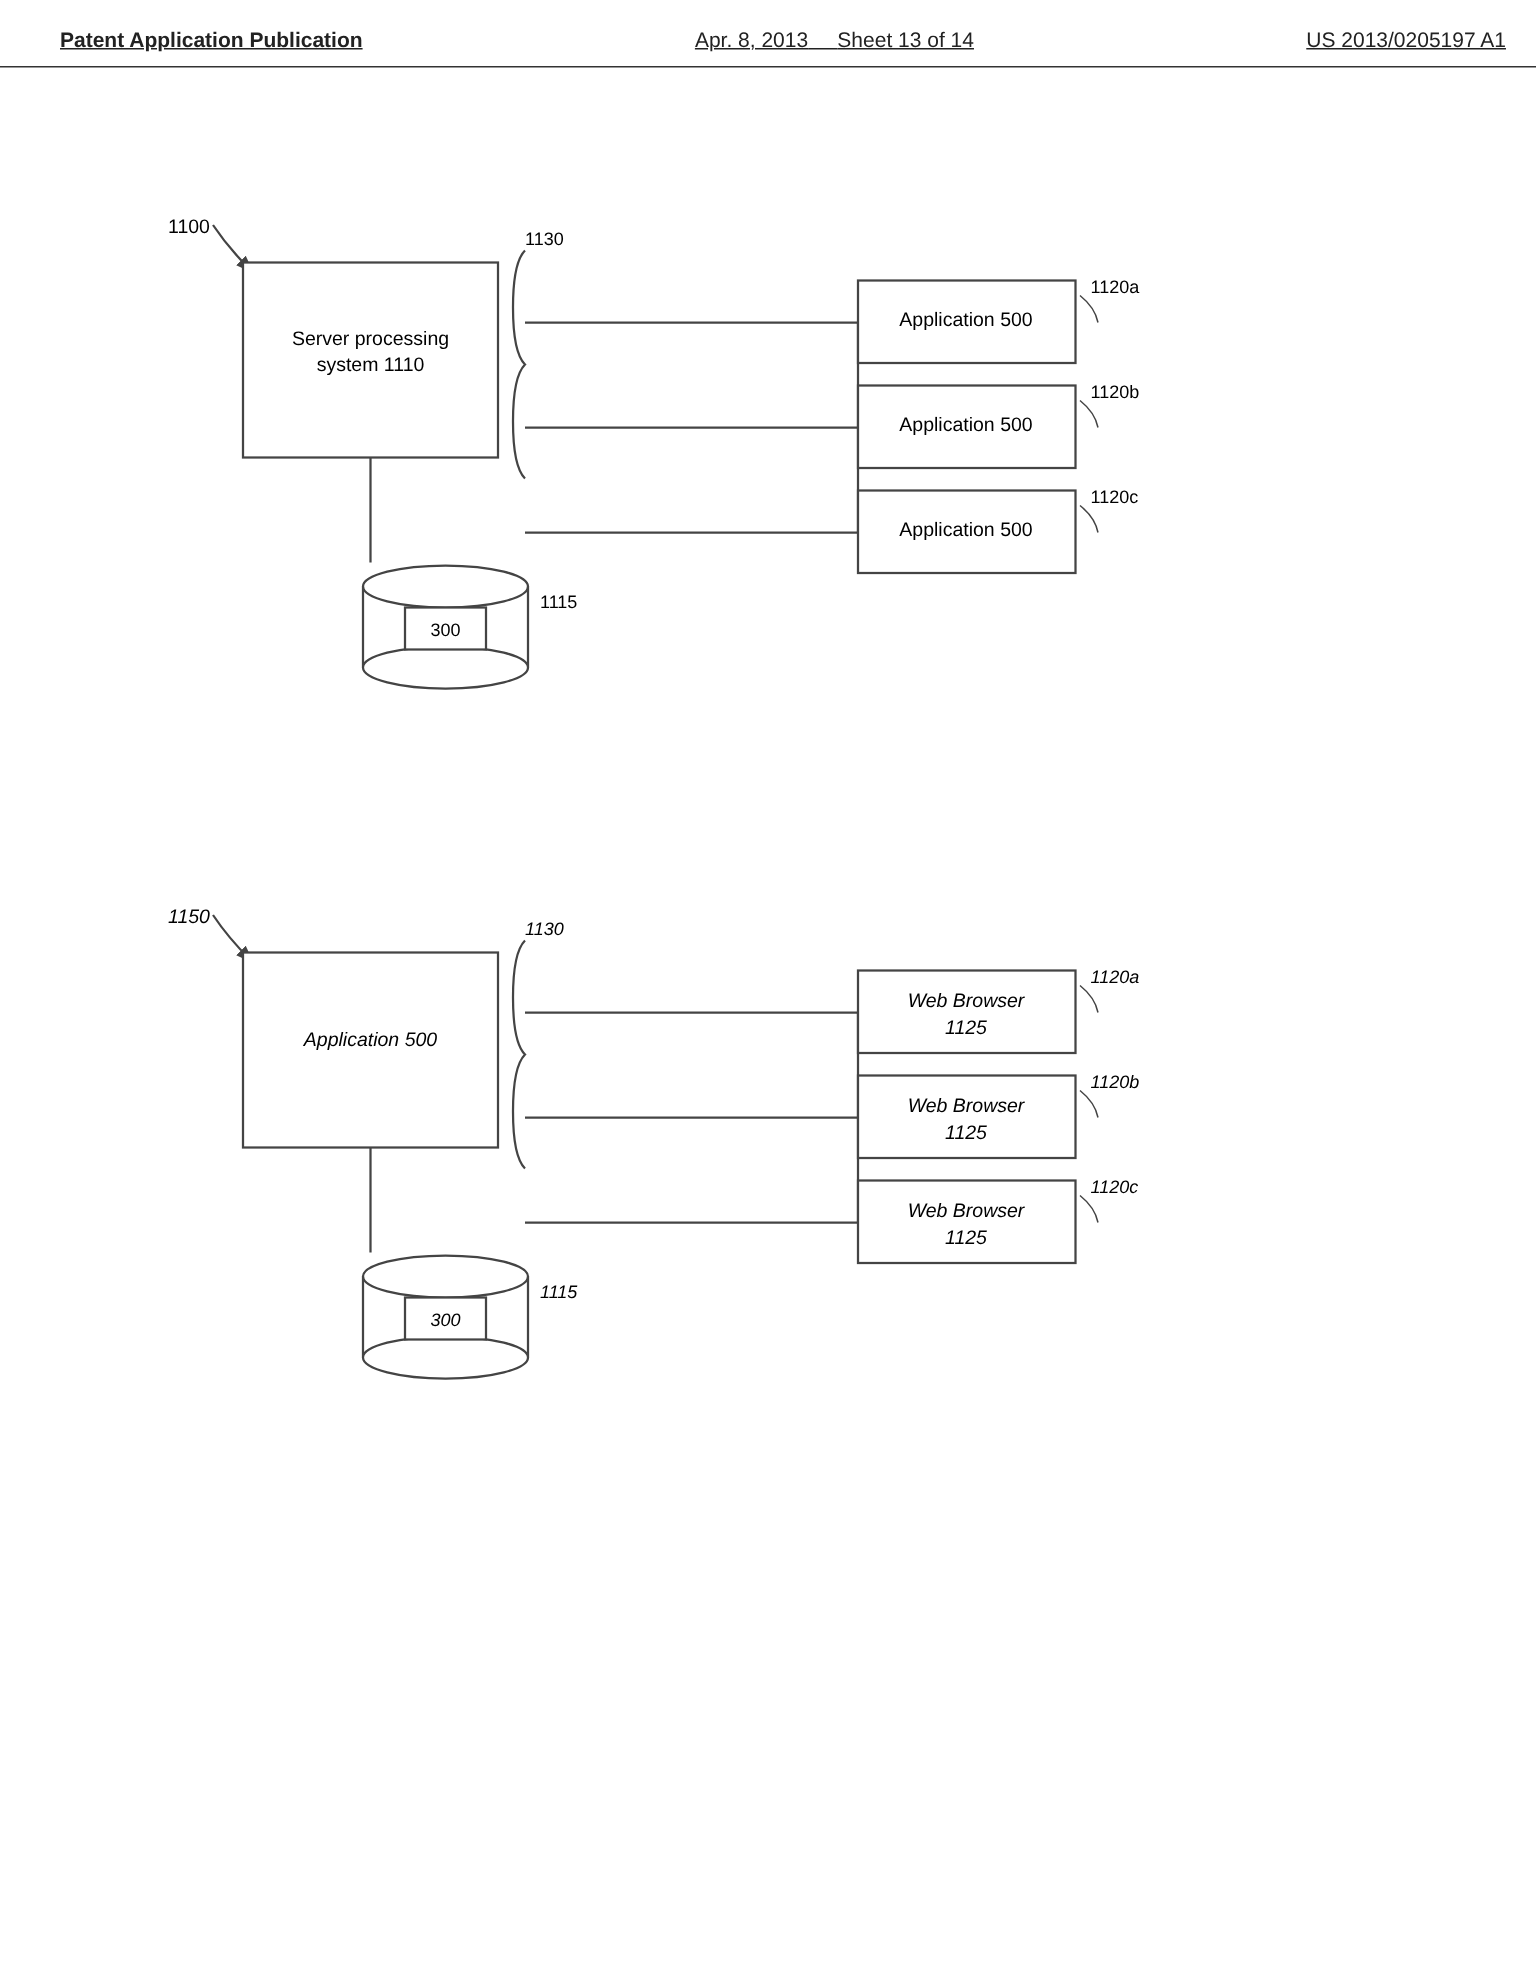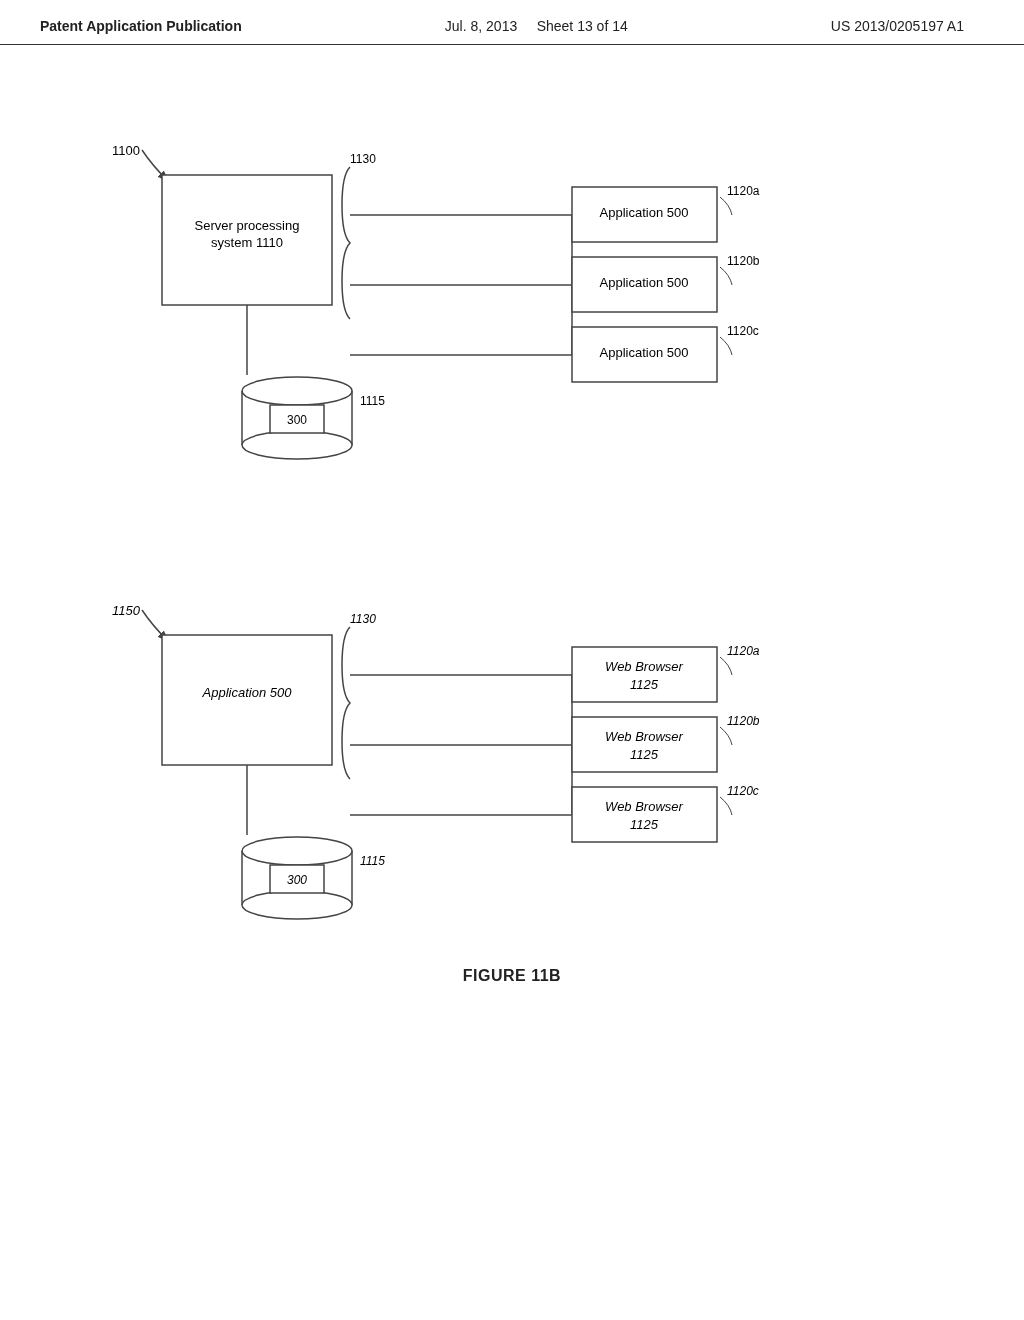--- a/index.html
+++ b/index.html
@@ -10,23 +10,24 @@
       min-height: 1320px;
       position: relative;
       color: #222;
     }
 
     
     .header {
       display: flex;
       justify-content: space-between;
       align-items: center;
-      padding: 18px 60px 10px 40px;
+      padding: 18px 20px 10px 40px;
       border-bottom: 1px solid #333;
       font-size: 14px;
+      text-decoration: underline;
     }
     .header-left { font-weight: bold; font-size: 14px; }
     .header-center { font-size: 14px; }
     .header-right { font-size: 14px; }
 
     
     .content {
       padding: 30px 60px;
     }
 
@@ -55,21 +56,21 @@
     .diagram svg {
       display: block;
     }
   </style>
 </head>
 <body>
 
 <div class="header">
   <div class="header-left">Patent Application Publication</div>
   <div class="header-center">
-    <span>Jul. 8, 2013</span>
+    <span>Apr. 8, 2013</span>
     &nbsp;&nbsp;&nbsp;
     <span>Sheet 13 of 14</span>
   </div>
   <div class="header-right">US 2013/0205197 A1</div>
 </div>
 
 <div class="content">
 
   <div class="figure-section">
     <div class="diagram" style="height: 420px;">
@@ -186,16 +187,15 @@
         <line x1="160" y1="316" x2="160" y2="370" stroke="#444" stroke-width="1.5"></line>
         <line x1="270" y1="316" x2="270" y2="370" stroke="#444" stroke-width="1.5"></line>
         <ellipse cx="215" cy="370" rx="55" ry="14" fill="white" stroke="#444" stroke-width="1.5"></ellipse>
 
         <text x="278" y="330" font-size="12" font-family="Arial">1115</text>
 
         <rect x="188" y="330" width="54" height="28" fill="white" stroke="#444" stroke-width="1.5"></rect>
         <text x="215" y="349" font-size="12" font-family="Arial" text-anchor="middle">300</text>
       </svg>
     </div>
-    <div class="figure-label">FIGURE 11B</div>
   </div>
 
 </div>
 
 </body></html>

